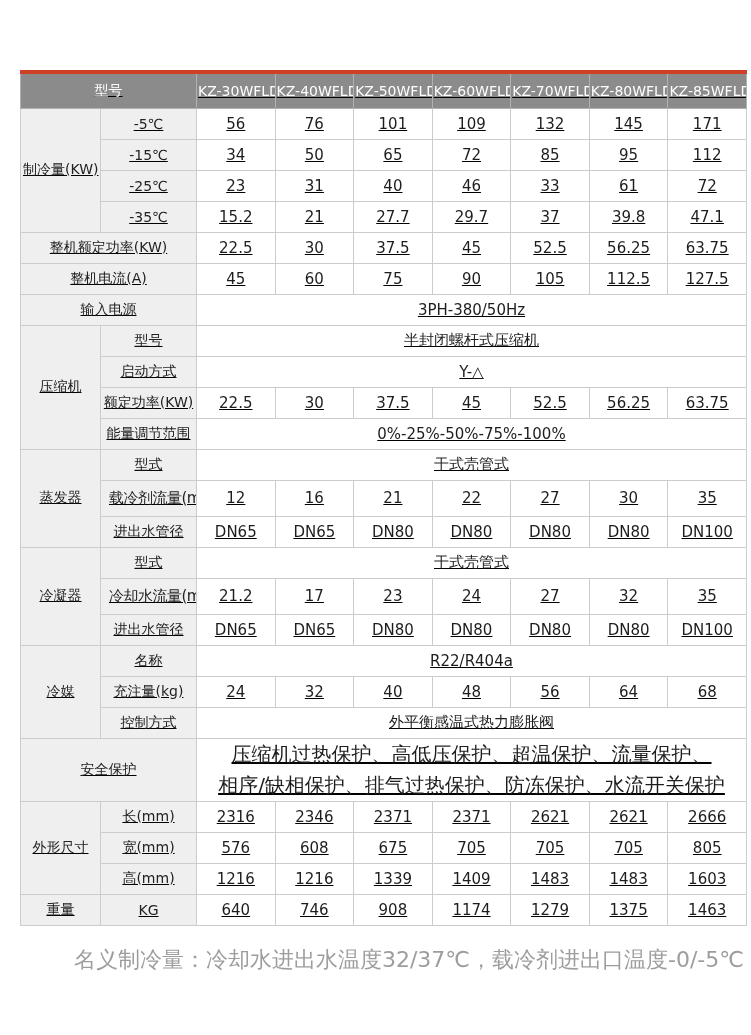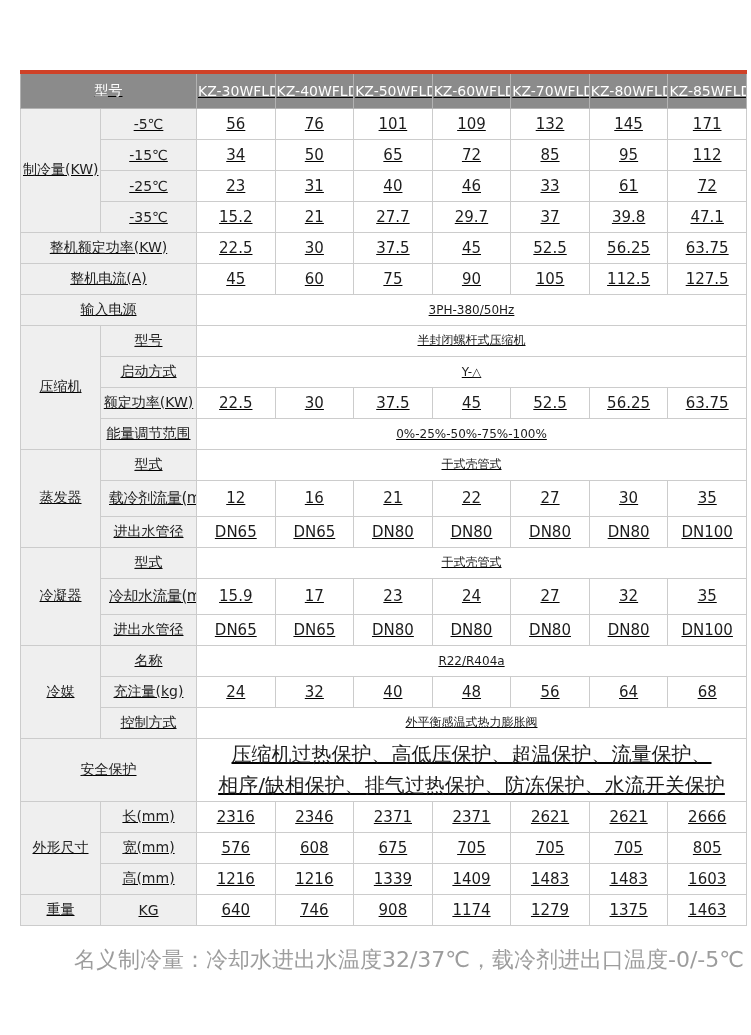--- a/index.html
+++ b/index.html
@@ -32,21 +32,21 @@
     overflow: hidden; white-space: nowrap; text-align: center;
   }
   td {
     border: 1px solid var(--grid, #cccccc);
     height: 31px; padding: 0 2px;
     text-align: center; vertical-align: middle;
     font-size: 15px; color: #1d1d1d; overflow: hidden; white-space: nowrap;
   }
   td.group, td.label { background: var(--label-bg, #efefef); font-size: 14px; color: #222; }
   td.label.long { font-size: 15px; letter-spacing: -0.5px; padding: 8px; }
-  td.span-value { font-size: 12px; }
+  td.span-value { font-size: 15px; }
   tr.tall td { height: 51px; }
   td.multiline { white-space: pre-line; line-height: 1.55; font-size: 20px; }
 
   .footer {
     position: absolute; top: 944px; right: 7px;
     text-align: center; color: var(--footnote, #9d9d9d);
     font-size: 22px; line-height: 32px; white-space: nowrap;
   }
 </style>
 </head>
@@ -193,21 +193,21 @@
           <td class="value">DN80</td>
           <td class="value">DN100</td>
         </tr>
         <tr>
           <td class="group" rowspan="3">冷凝器</td>
           <td class="label">型式</td>
           <td class="value span-value" colspan="7">干式壳管式</td>
         </tr>
         <tr>
           <td class="label long">冷却水流量(m³/h)</td>
-          <td class="value">15.9</td>
+          <td class="value">21.2</td>
           <td class="value">17</td>
           <td class="value">23</td>
           <td class="value">24</td>
           <td class="value">27</td>
           <td class="value">32</td>
           <td class="value">35</td>
         </tr>
         <tr>
           <td class="label">进出水管径</td>
           <td class="value">DN65</td>

